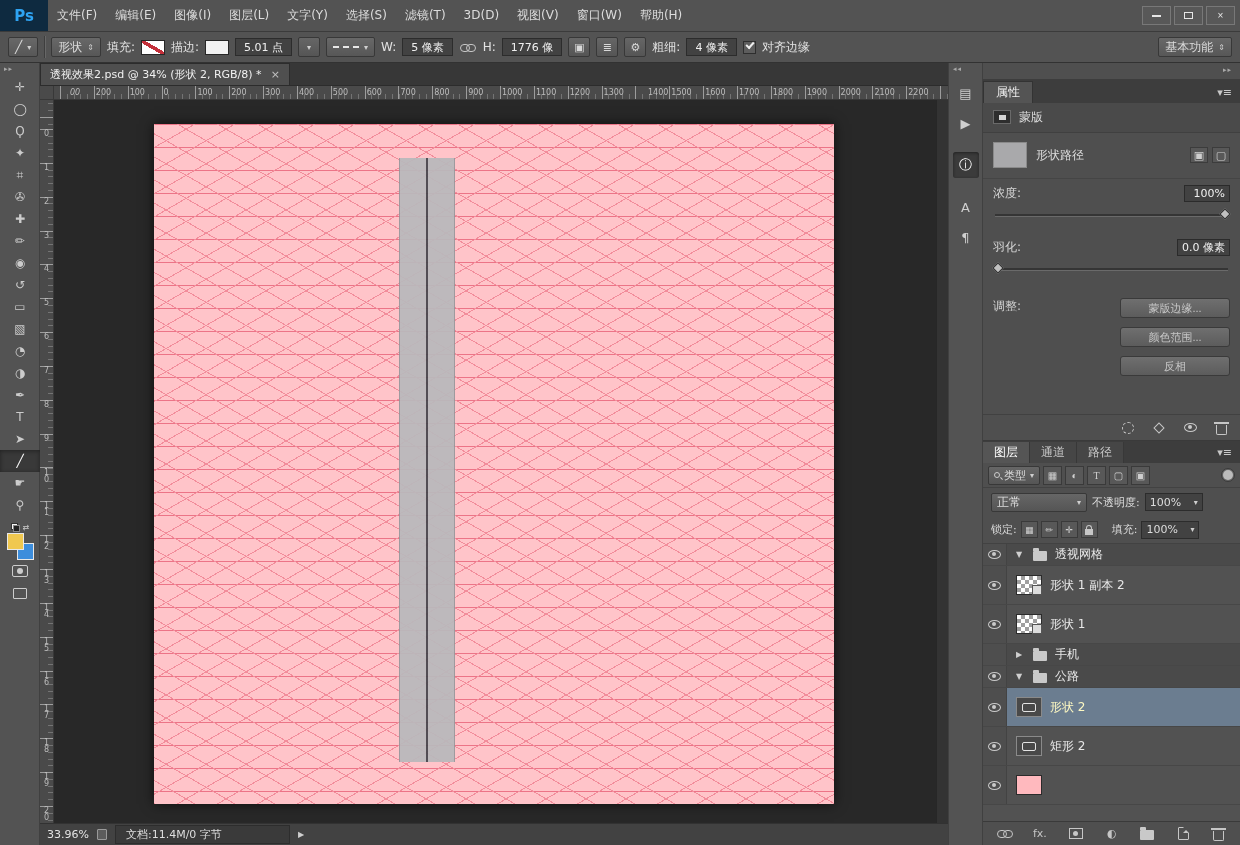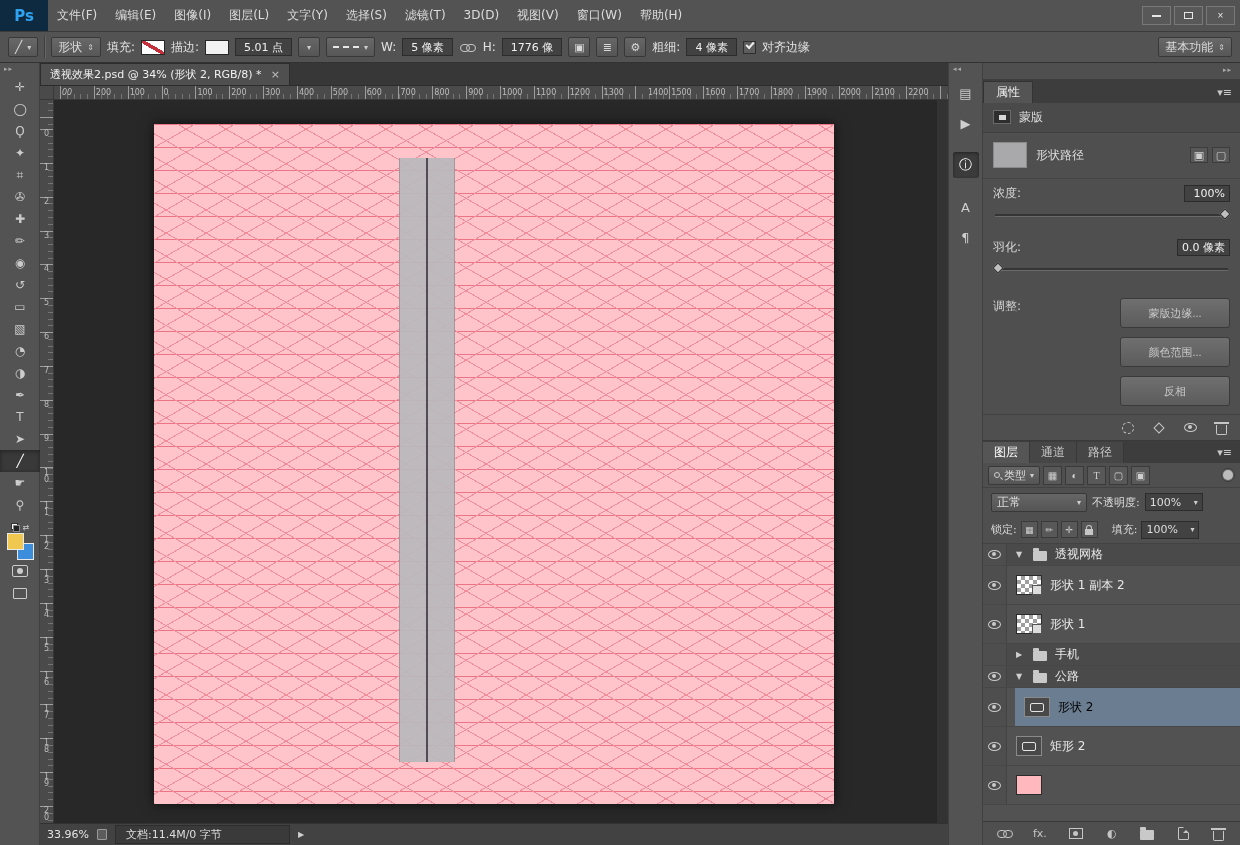--- a/index.html
+++ b/index.html
@@ -131,21 +131,21 @@
   .spicons{margin-left:auto;display:flex;gap:4px;color:#cfcfcf;font-size:11px;}
   .spicons span{width:18px;height:16px;border:1px solid #3c3c3c;background:#585858;display:flex;align-items:center;justify-content:center;}
   .sliderblock{height:54px;padding:6px 10px 0;}
   .srow{display:flex;align-items:center;font-size:12px;color:#d6d6d6;}
   .valbox{margin-left:auto;min-width:46px;height:17px;background:#424242;border:1px solid #2b2b2b;
           display:flex;align-items:center;justify-content:flex-end;padding:0 4px;font-size:11px;color:#f0f0f0;}
   .strack{position:relative;height:3px;background:#353535;border-bottom:1px solid #6a6a6a;margin:12px 2px 0;}
   .knob{position:absolute;top:-4px;width:8px;height:8px;background:#c0c0c0;border:1px solid #2e2e2e;transform:rotate(45deg);}
   .adjustblock{height:128px;display:flex;align-items:flex-start;padding:12px 10px 0;font-size:12px;color:#cfcfcf;}
   .btncol{margin-left:auto;display:flex;flex-direction:column;gap:9px;}
-  .pbtn{width:110px;height:30px;background:linear-gradient(#6f6f6f,#5c5c5c);border:1px solid #3a3a3a;border-radius:3px;
+  .pbtn{width:110px;height:20px;background:linear-gradient(#6f6f6f,#5c5c5c);border:1px solid #3a3a3a;border-radius:3px;
         color:#c6c6c6;font-size:11px;display:flex;align-items:center;justify-content:center;padding:0;}
   .propsfooter{height:26px;margin-top:auto;border-top:1px solid #414141;display:flex;align-items:center;
                justify-content:flex-end;gap:13px;padding:0 10px;}
 
   
   .layers{flex:1;display:flex;flex-direction:column;min-height:0;}
   .ltabs{height:22px;background:#3d3d3d;display:flex;align-items:flex-end;}
   .ltab{height:21px;padding:0 11px;font-size:12px;background:#464646;color:#c8c8c8;display:flex;align-items:center;
         border-right:1px solid #383838;}
   .ltab.active{background:#555;color:#fff;}
@@ -167,21 +167,21 @@
   .lockbtn{width:17px;height:17px;background:#585858;border:1px solid #3a3a3a;color:#cfcfcf;font-size:9px;
            display:flex;align-items:center;justify-content:center;}
   .filllabel{margin-left:10px;}
   .layerlist{flex:1;overflow:hidden;background:#525252;}
   .lrow{display:flex;align-items:stretch;border-bottom:1px solid #474747;background:#525252;}
   .lrow.lgroup{height:22px;background:#4a4a4a;}
   .lrow.llayer{height:39px;}
   .eyecell{width:24px;display:flex;align-items:center;justify-content:center;border-right:1px solid #434343;
            background:#4e4e4e;flex:none;}
   .lbody{flex:1;display:flex;align-items:center;gap:8px;padding-left:9px;font-size:12px;color:#e8e8e8;min-width:0;}
-  .lsel .lbody{background:var(--sel,#6b7d90);color:#000000;margin-left:8px;}
+  .lsel .lbody{background:var(--sel,#6b7d90);color:#fef9c3;}
   .disc{font-size:8px;color:#cfcfcf;width:9px;}
   .eye{display:inline-block;width:13px;height:9px;border:1px solid #c9c9c9;border-radius:50%;position:relative;}
   .eye::after{content:"";position:absolute;left:3px;top:1px;width:4px;height:4px;border-radius:50%;background:#c9c9c9;}
   .folder{display:inline-block;width:14px;height:10px;background:#c9c9c9;border-radius:1px;position:relative;margin-top:3px;flex:none;}
   .folder::before{content:"";position:absolute;top:-3px;left:0;width:6px;height:3px;background:#c9c9c9;border-radius:1px 1px 0 0;}
   .thumb{flex:none;border:1px solid #2b2b2b;}
   .t-checker{width:26px;height:20px;background-color:#fff;position:relative;
     background-image:linear-gradient(45deg,#9f9f9f 25%,transparent 25%,transparent 75%,#9f9f9f 75%),
                      linear-gradient(45deg,#9f9f9f 25%,transparent 25%,transparent 75%,#9f9f9f 75%);
     background-size:8px 8px;background-position:0 0,4px 4px;}
@@ -331,21 +331,21 @@
     <div class="docarea">
       <div class="tabbar">
         <div class="doctab">
           <span>透视效果2.psd @ 34% (形状 2, RGB/8) *</span>
           <span class="tabclose">×</span>
         </div>
       </div>
       <div class="rulerrow">
         <div class="rulercorner"></div>
         <div class="hruler" id="hruler">
-            <span class="hlab" style="left: 6px; font-style: italic;">00</span>
+            <span class="hlab" style="left: 14px; font-style: italic;">00</span>
             <span class="hlab" style="left: 39.85px;">200</span>
             <span class="hlab" style="left: 73.7px;">100</span>
             <span class="hlab" style="left: 107.55px;">0</span>
             <span class="hlab" style="left: 141.4px;">100</span>
             <span class="hlab" style="left: 175.25px;">200</span>
             <span class="hlab" style="left: 209.1px;">300</span>
             <span class="hlab" style="left: 242.95px;">400</span>
             <span class="hlab" style="left: 276.8px;">500</span>
             <span class="hlab" style="left: 310.65px;">600</span>
             <span class="hlab" style="left: 344.5px;">700</span>

